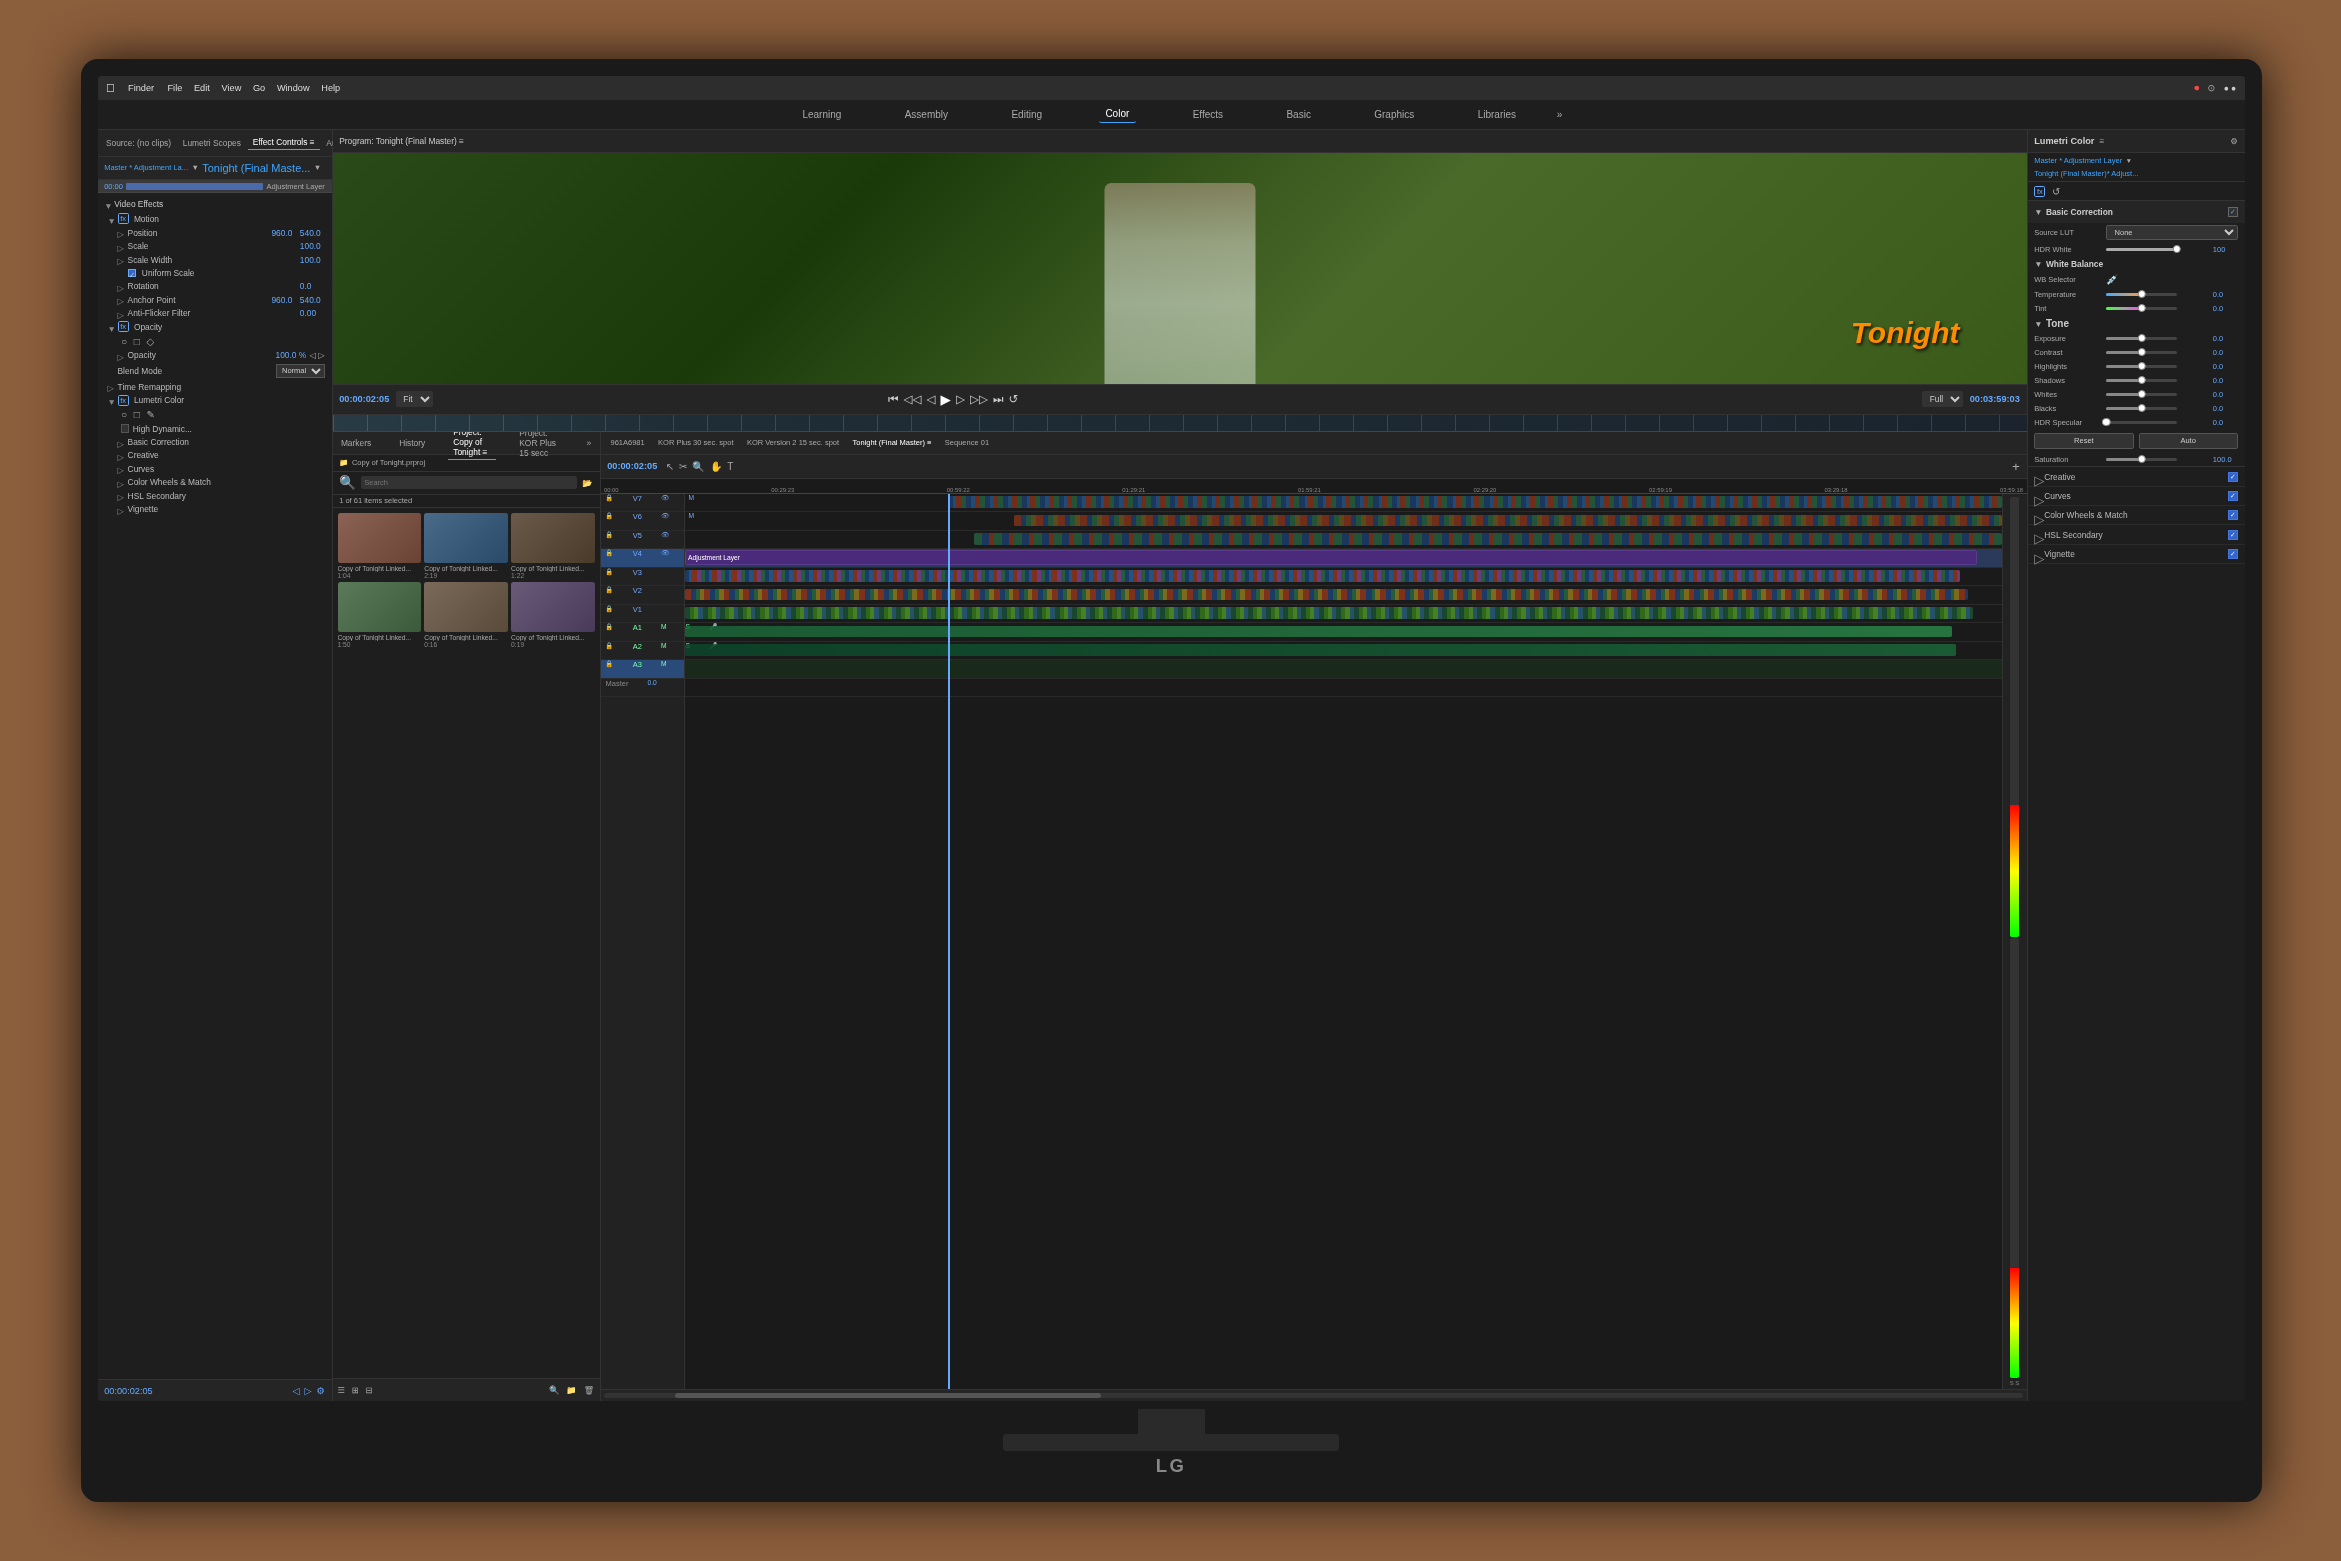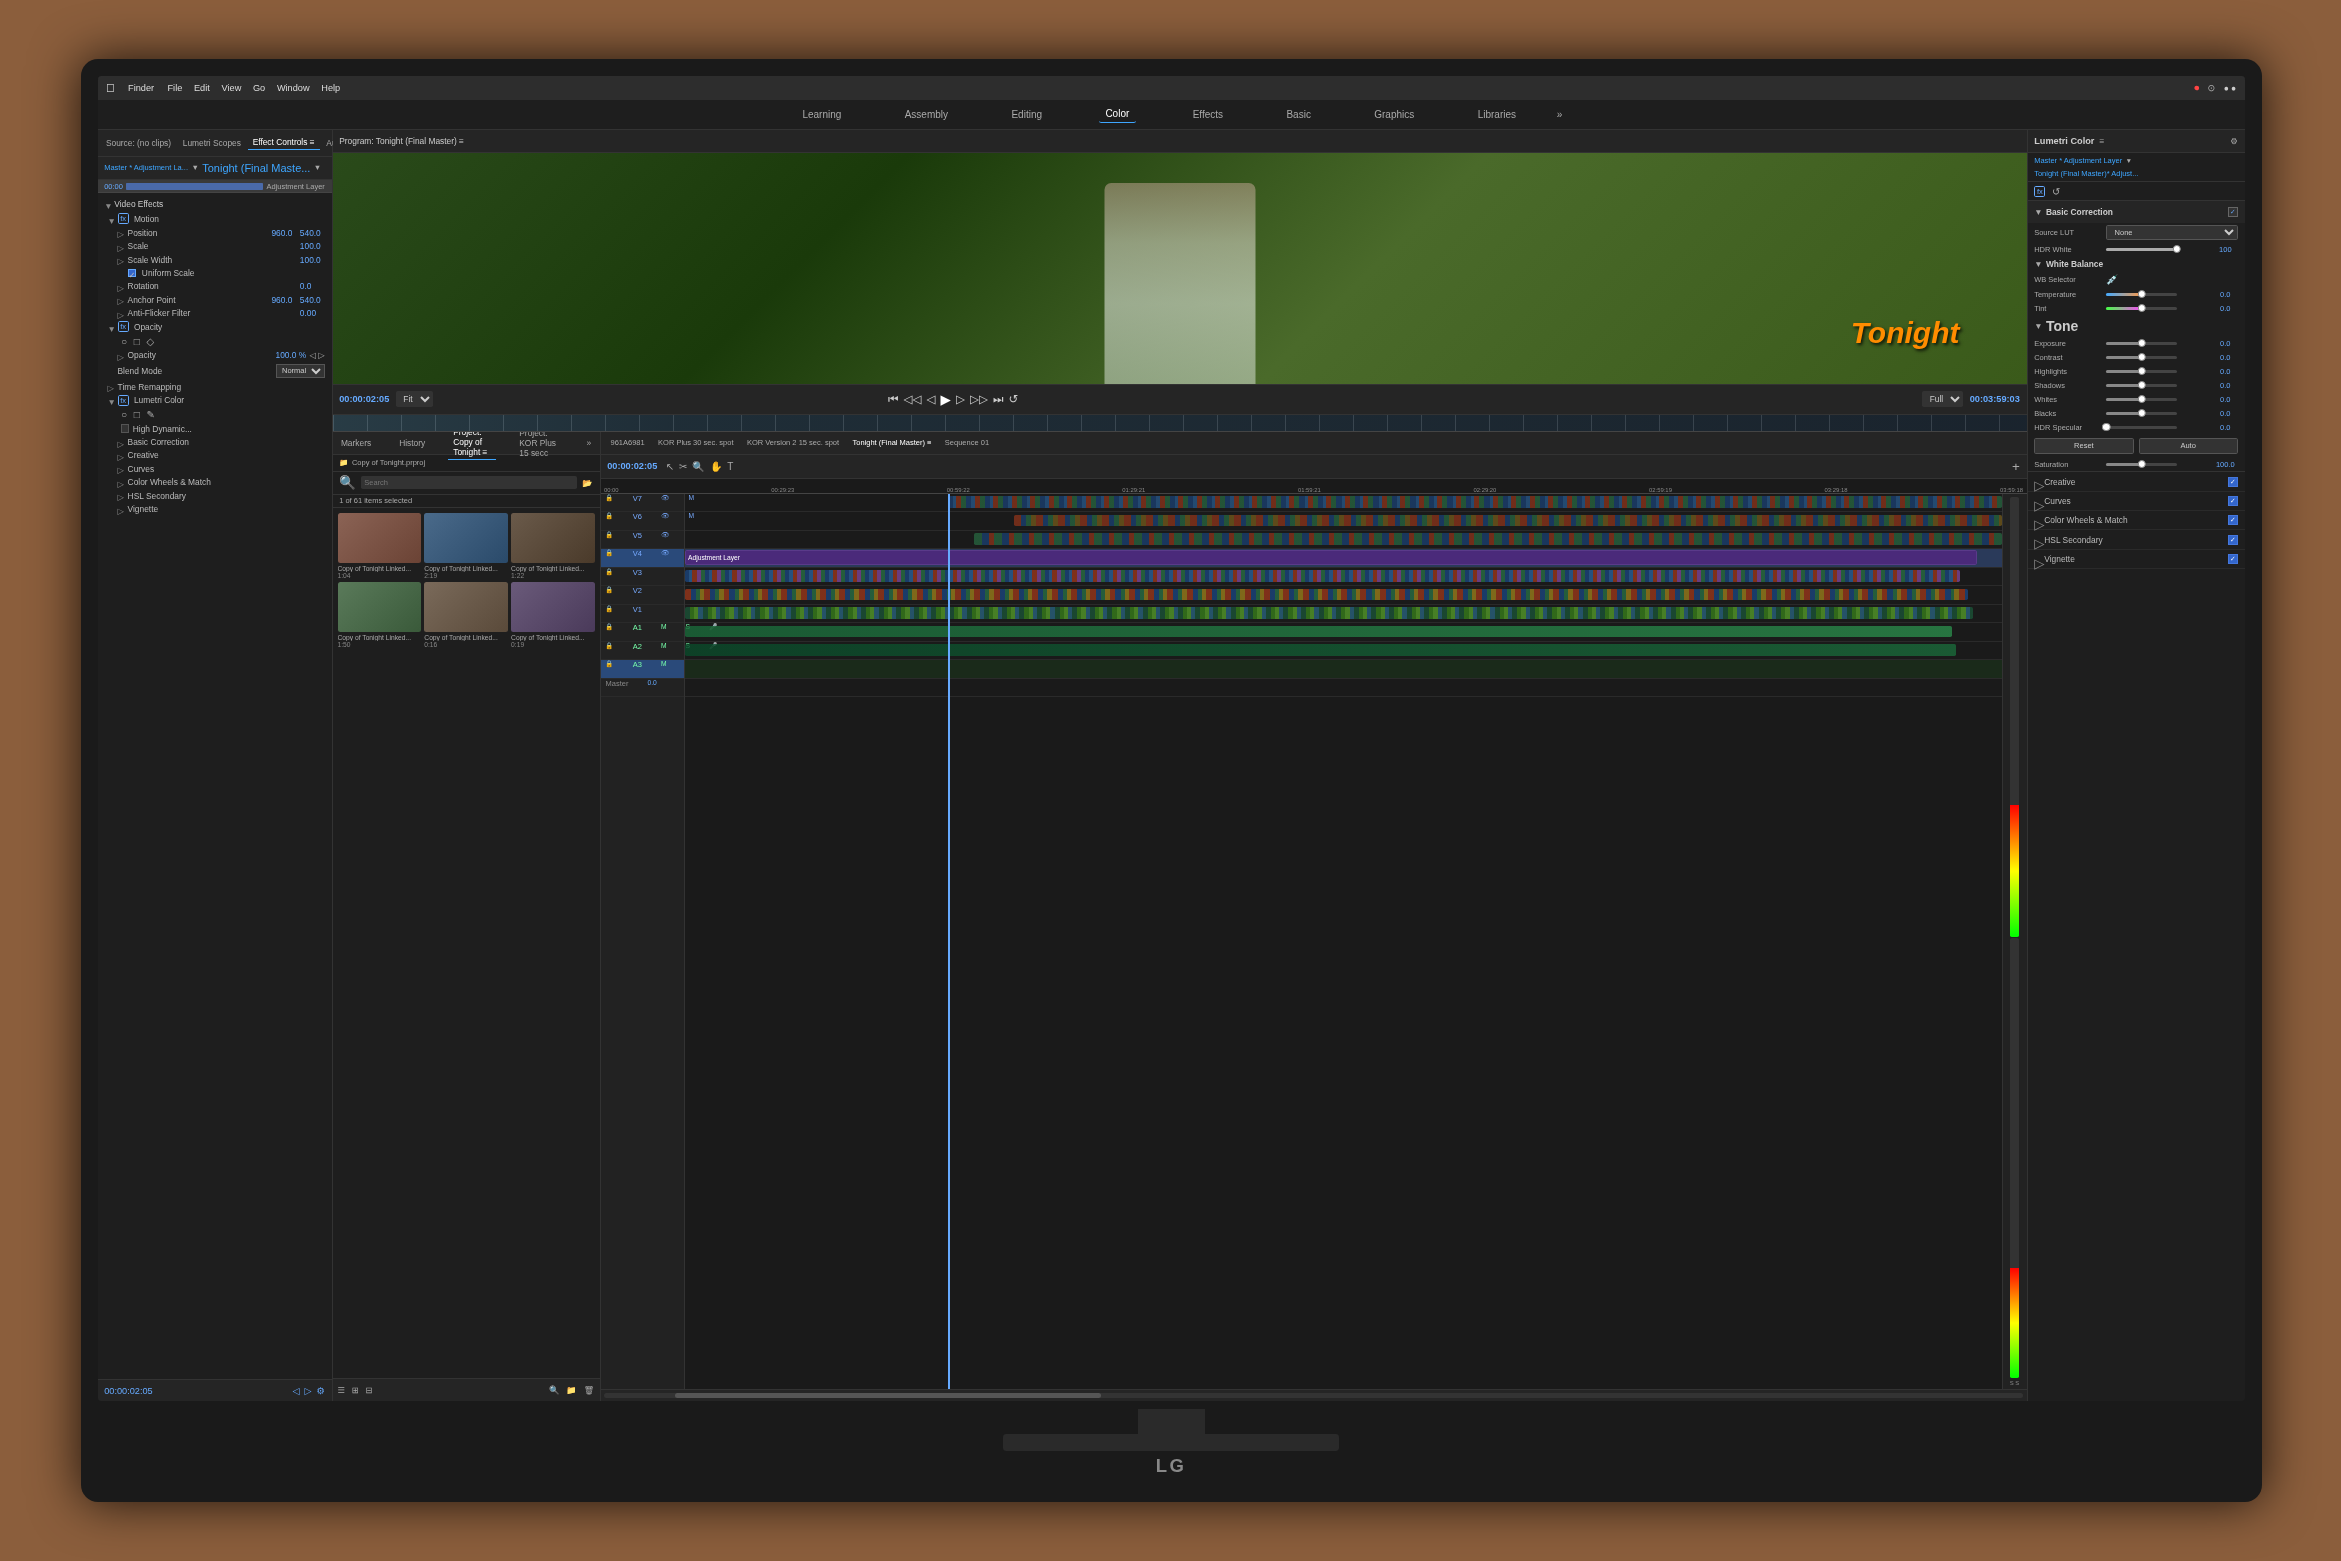--- a/index.html
+++ b/index.html
@@ -501,21 +501,21 @@
       font-size: 6.7px; color: #6af;
     }
 
     .lumetri-row {
       display: flex;
       align-items: center;
       padding: 2.5px 6.7px;
       gap: 5px;
     }
     .lumetri-label { color: #aaa; font-size: 7.5px; flex: 0 0 67px; }
-    .lumetri-value { color: #6af; font-size: 7.5px; min-width: 25px; text-align: center; margin-left: 31px; }
+    .lumetri-value { color: #6af; font-size: 7.5px; min-width: 25px; text-align: left; margin-left: 31px; }
     .lumetri-slider-track {
       flex: 1;
       height: 2.5px;
       background: #444;
       border-radius: 1.7px;
       position: relative;
     }
     .lumetri-slider-fill {
       height: 100%;
       background: #aaa;
@@ -1134,21 +1134,21 @@
             <span class="lumetri-label">Tint</span>
             <div class="lumetri-slider-track">
               <div class="lumetri-slider-fill slider-fill-tint"></div>
               <div class="slider-thumb" style="left:50%;"></div>
             </div>
             <span class="lumetri-value" style="color:#6af;">0.0</span>
           </div>
 
           <div style="padding:2.5px 6.7px;display:flex;align-items:center;gap:3.4px;">
             <span class="section-toggle">▼</span>
-            <span style="color:#ccc;font-size:14px;font-weight:bold;">Tone</span>
+            <span style="color:#ccc;font-size:10px;font-weight:bold;">Tone</span>
           </div>
 
           <div class="lumetri-row">
             <span class="lumetri-label">Exposure</span>
             <div class="lumetri-slider-track">
               <div class="lumetri-slider-fill" style="width:50%;background:#888;"></div>
               <div class="slider-thumb" style="left:50%;"></div>
             </div>
             <span class="lumetri-value" style="color:#6af;">0.0</span>
           </div>

